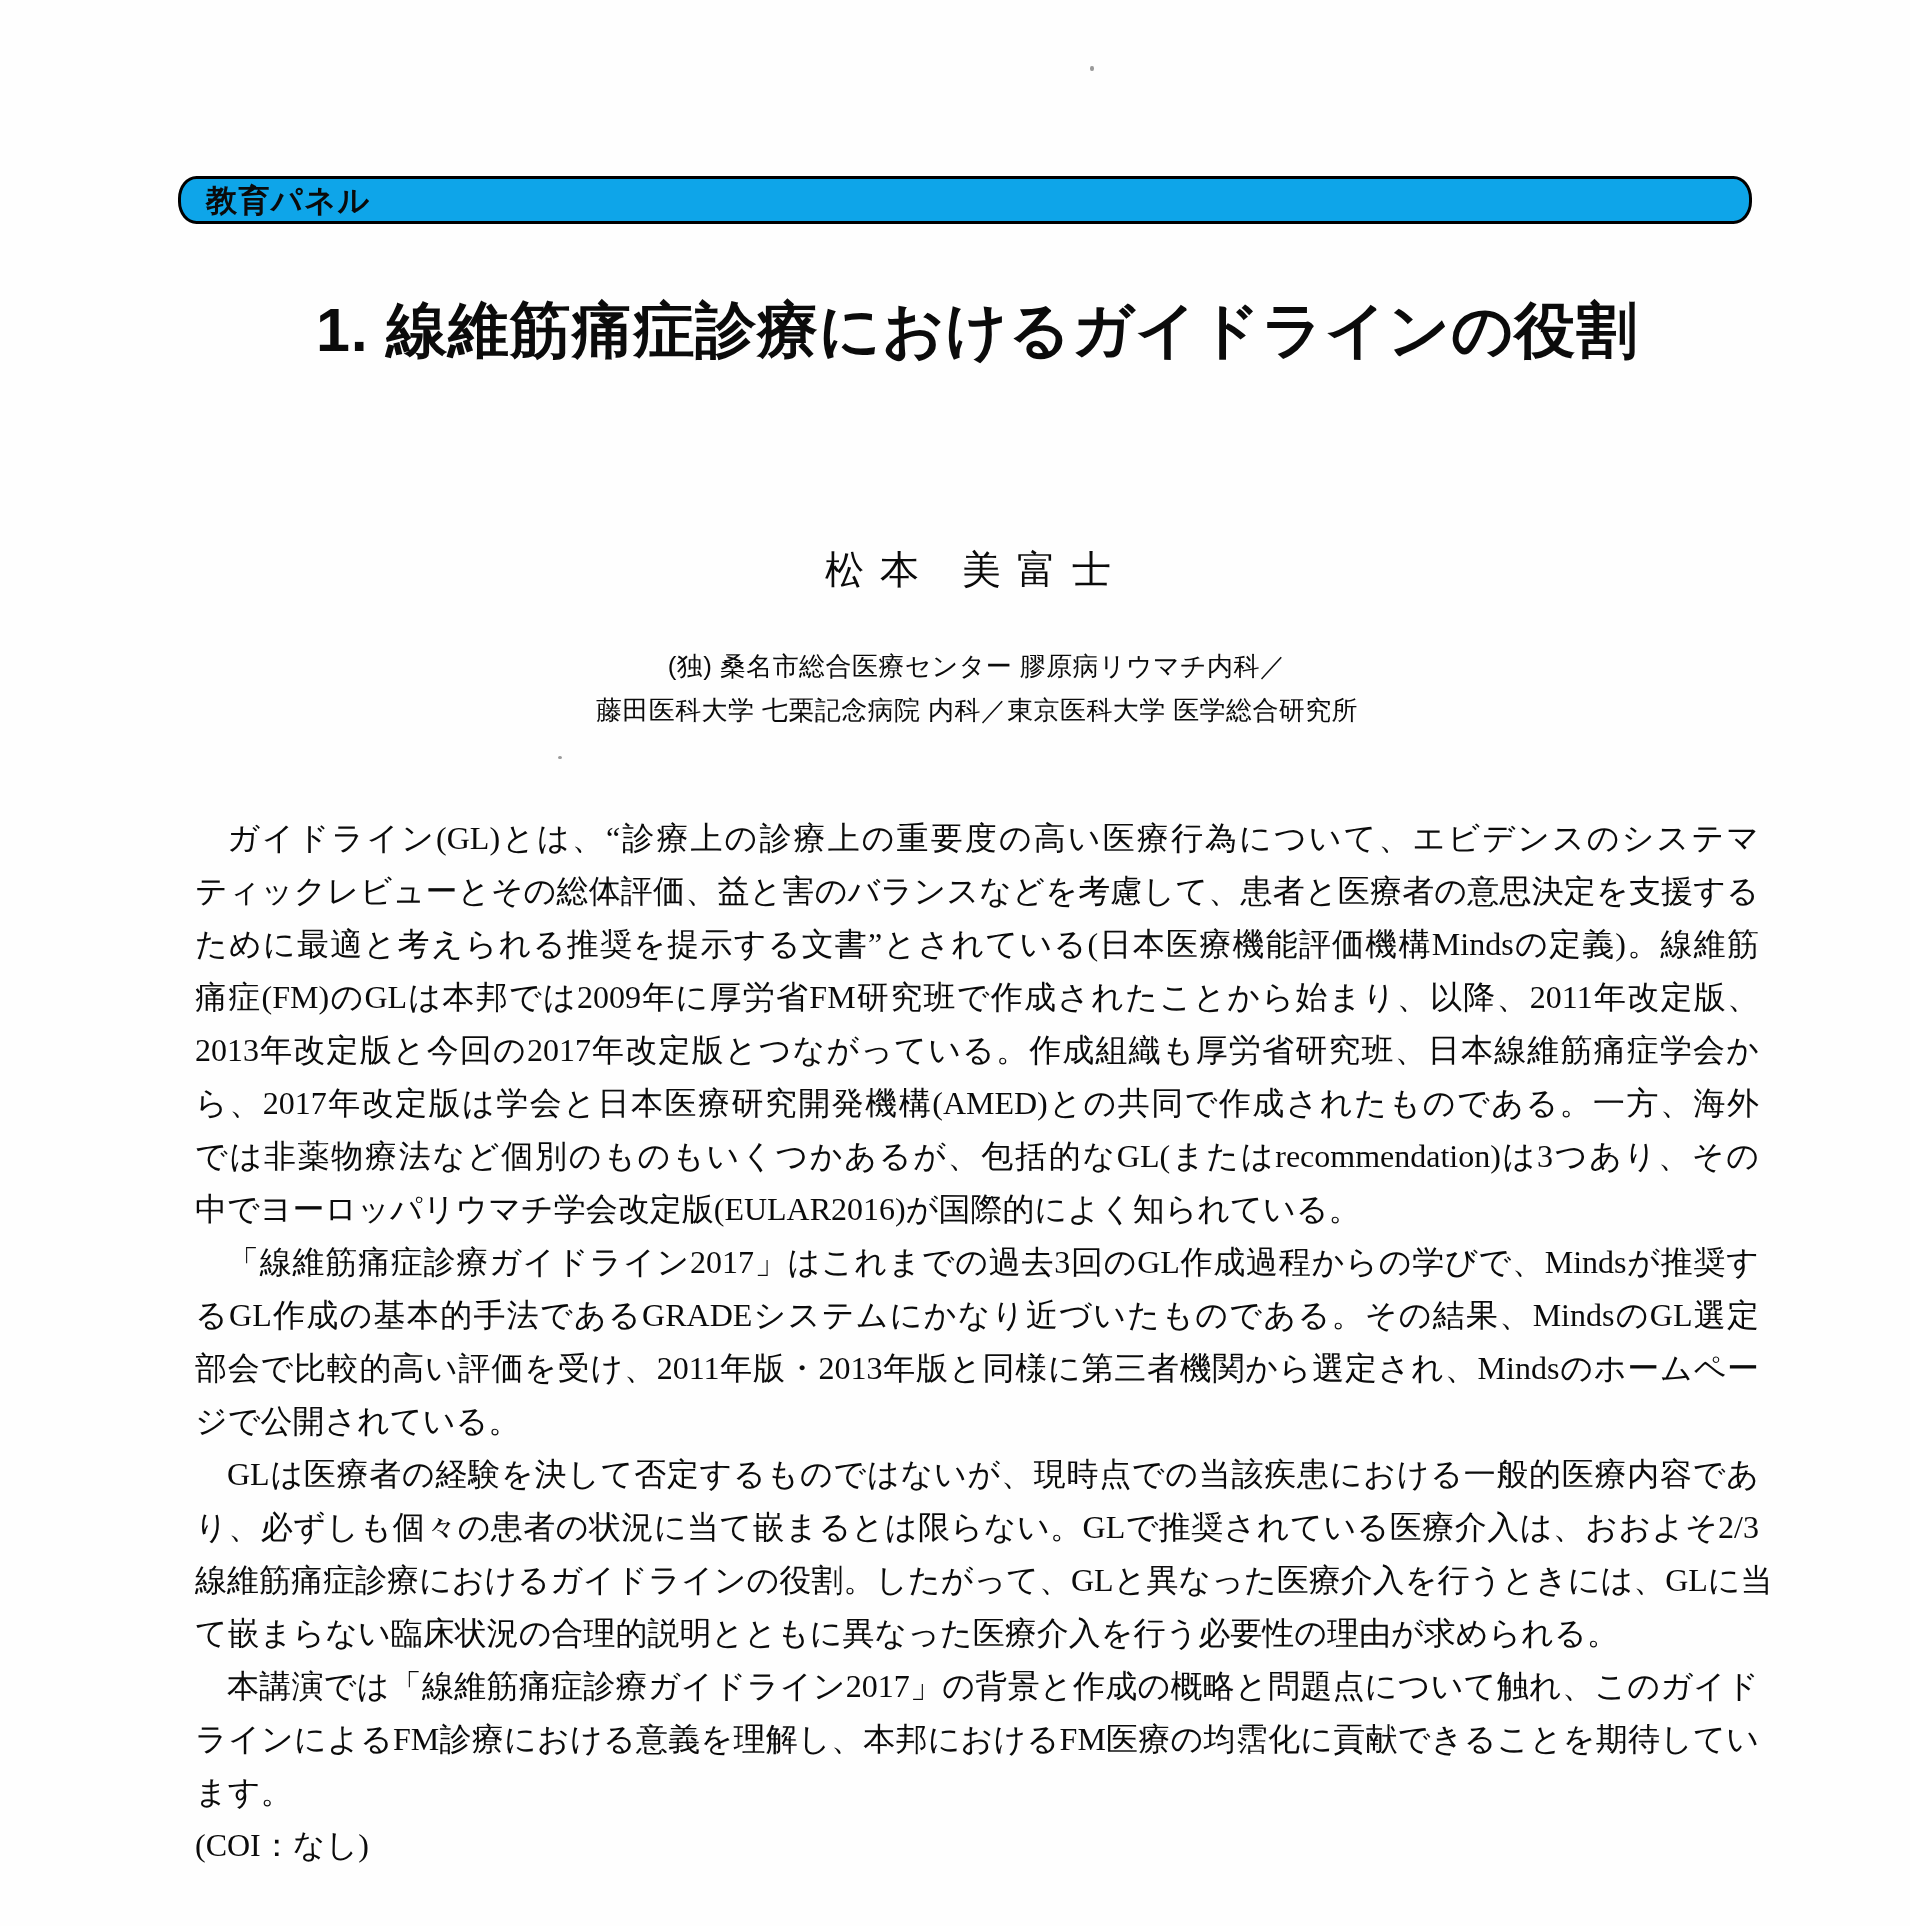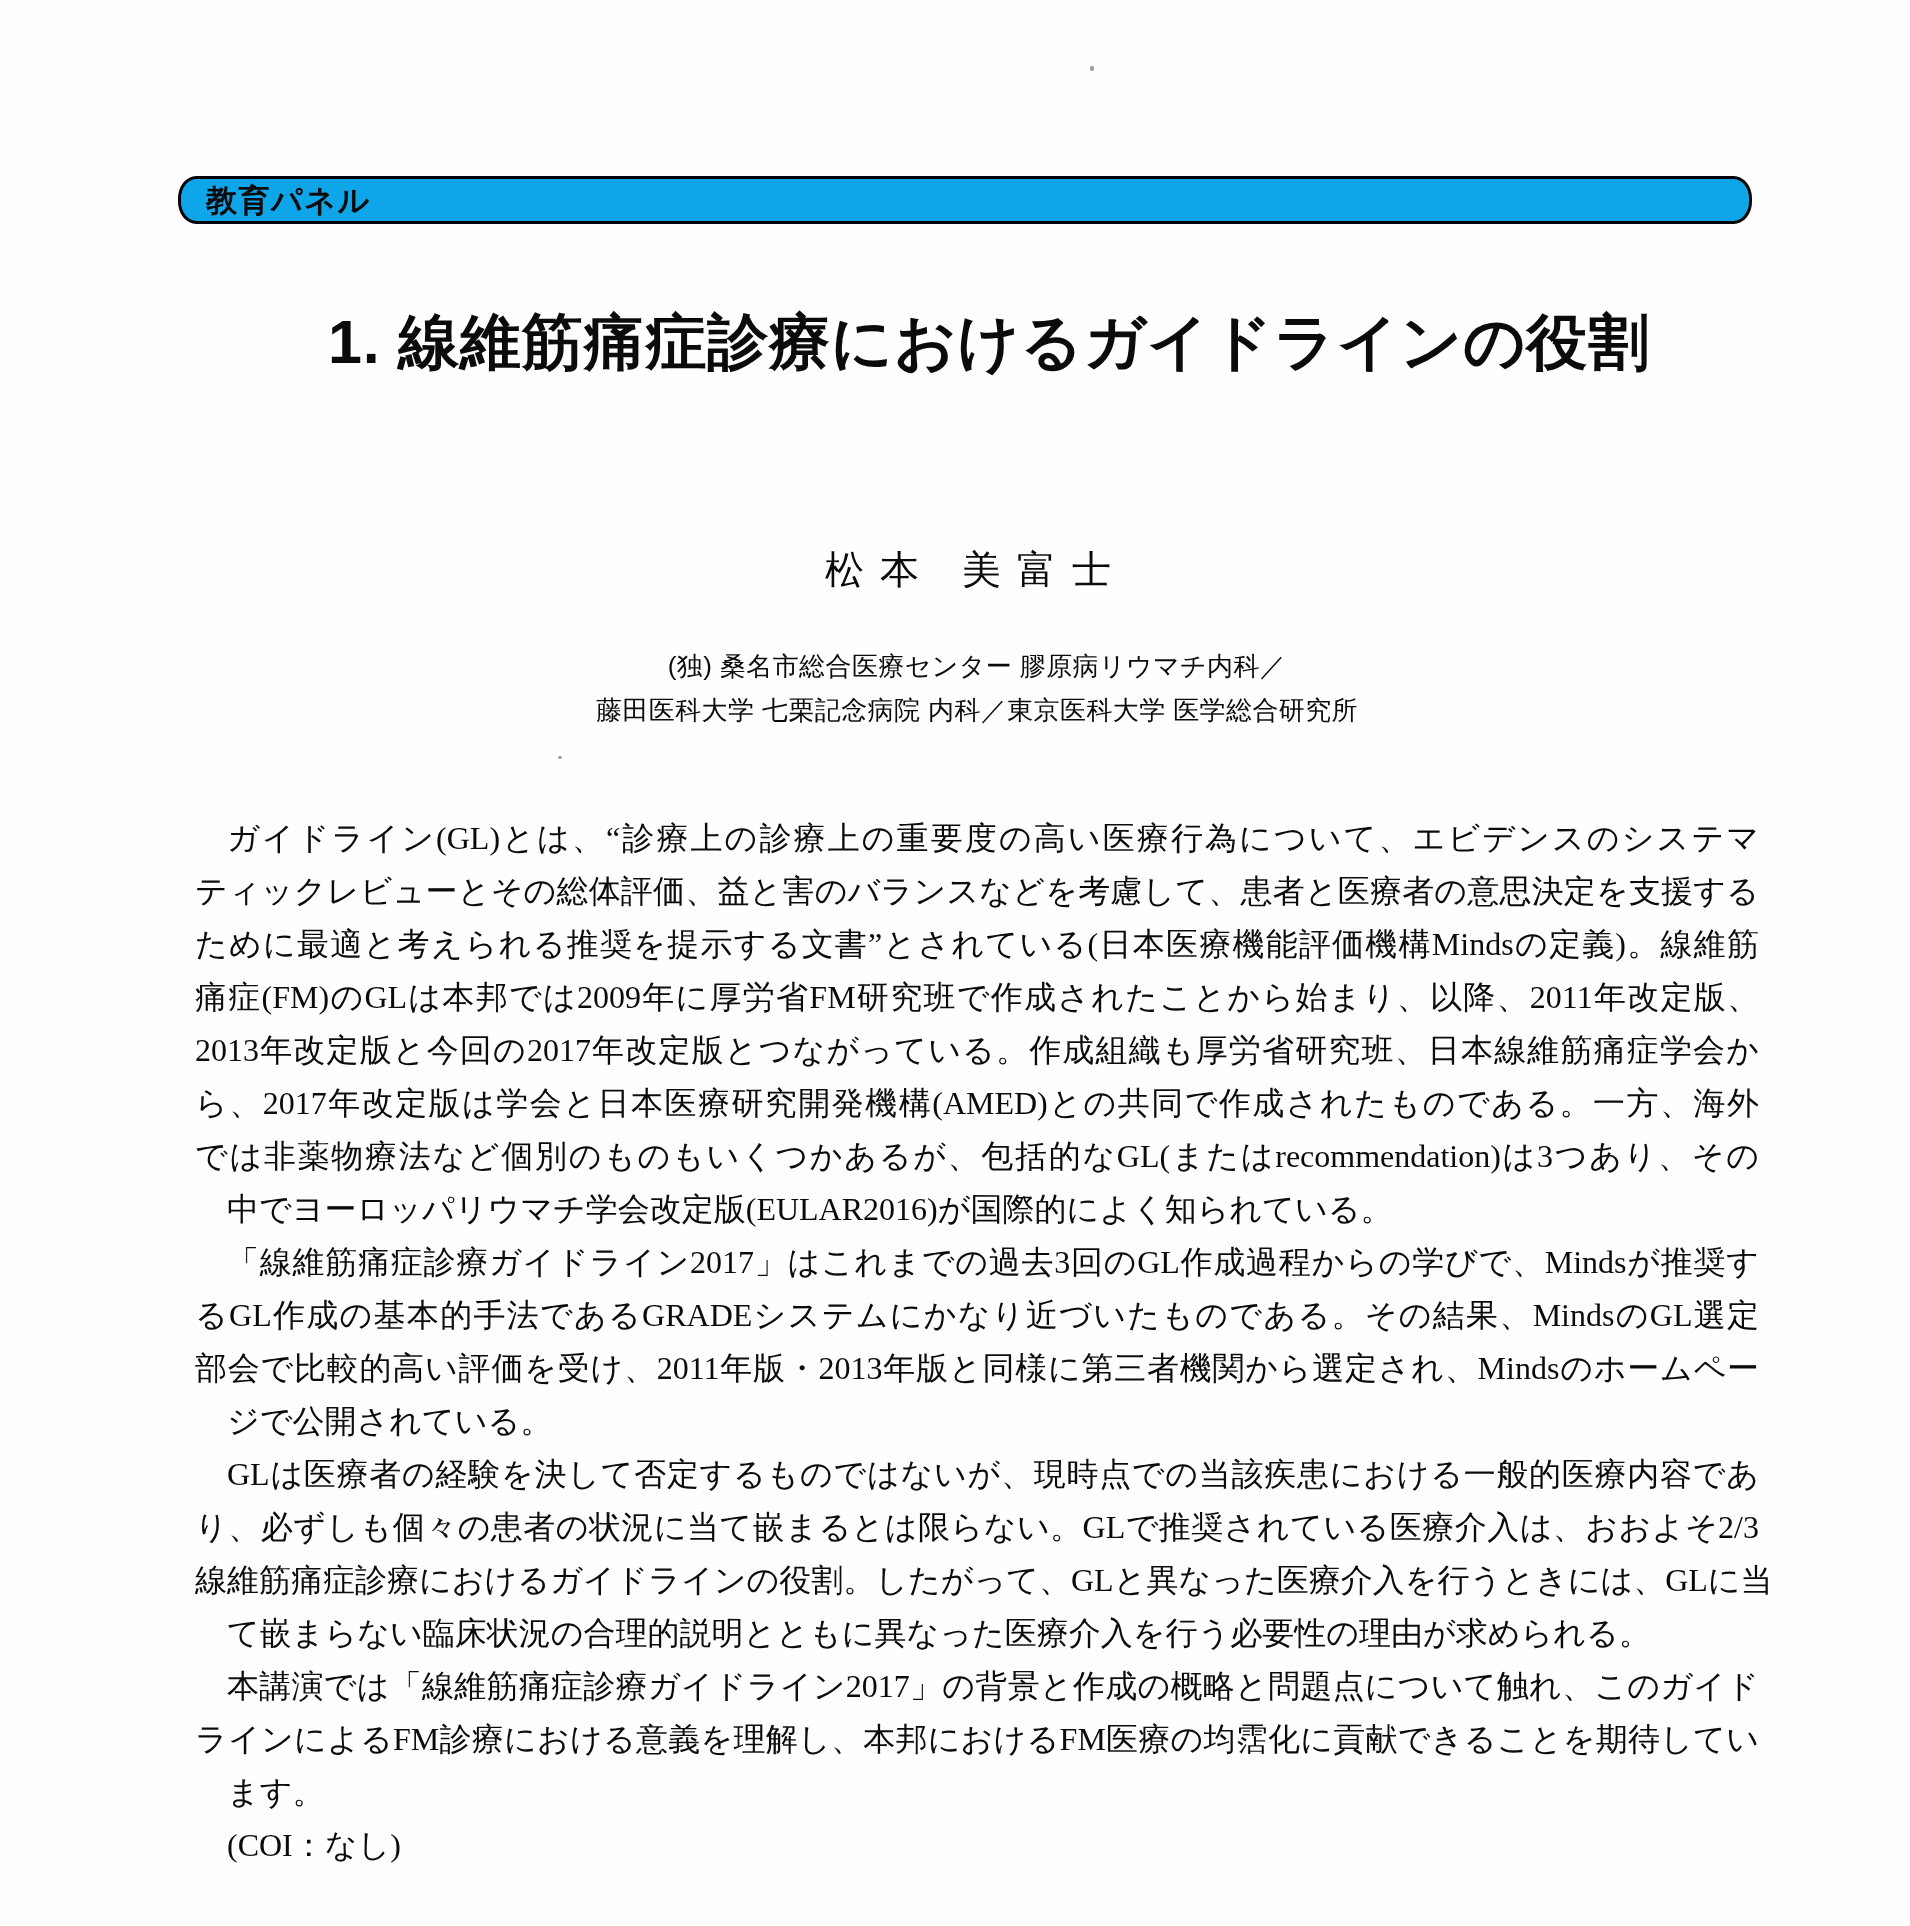--- a/index.html
+++ b/index.html
@@ -38,21 +38,21 @@
     line-height: 1;
     letter-spacing: 1.5px;
   }
 
   
   .title {
     position: absolute;
     left: 195px;
     top: 297px;
     width: 1564px;
-    margin: 12px;
+    margin: 0;
     text-align: center;
     font-family: "Liberation Sans", "DejaVu Sans", sans-serif;
     font-weight: bold;
     font-size: 61px;
     line-height: 1.1;
     letter-spacing: 0.8px;
     white-space: nowrap;
   }
   .author {
     position: absolute;
@@ -91,21 +91,20 @@
     line-height: 53px;
   }
   .body-block .line {
     text-align: justify;
     text-align-last: justify;
     white-space: nowrap;
   }
   .body-block .line-last {
     text-align: right;
     text-align-last: left;
-    margin-left: 32px;
   }
   .body-block .line-indent {
     text-indent: 1em;
   }
 
   
   .speck { position: absolute; background: #9a9a9a; border-radius: 50%; }
 </style>
 </head>
 <body>

